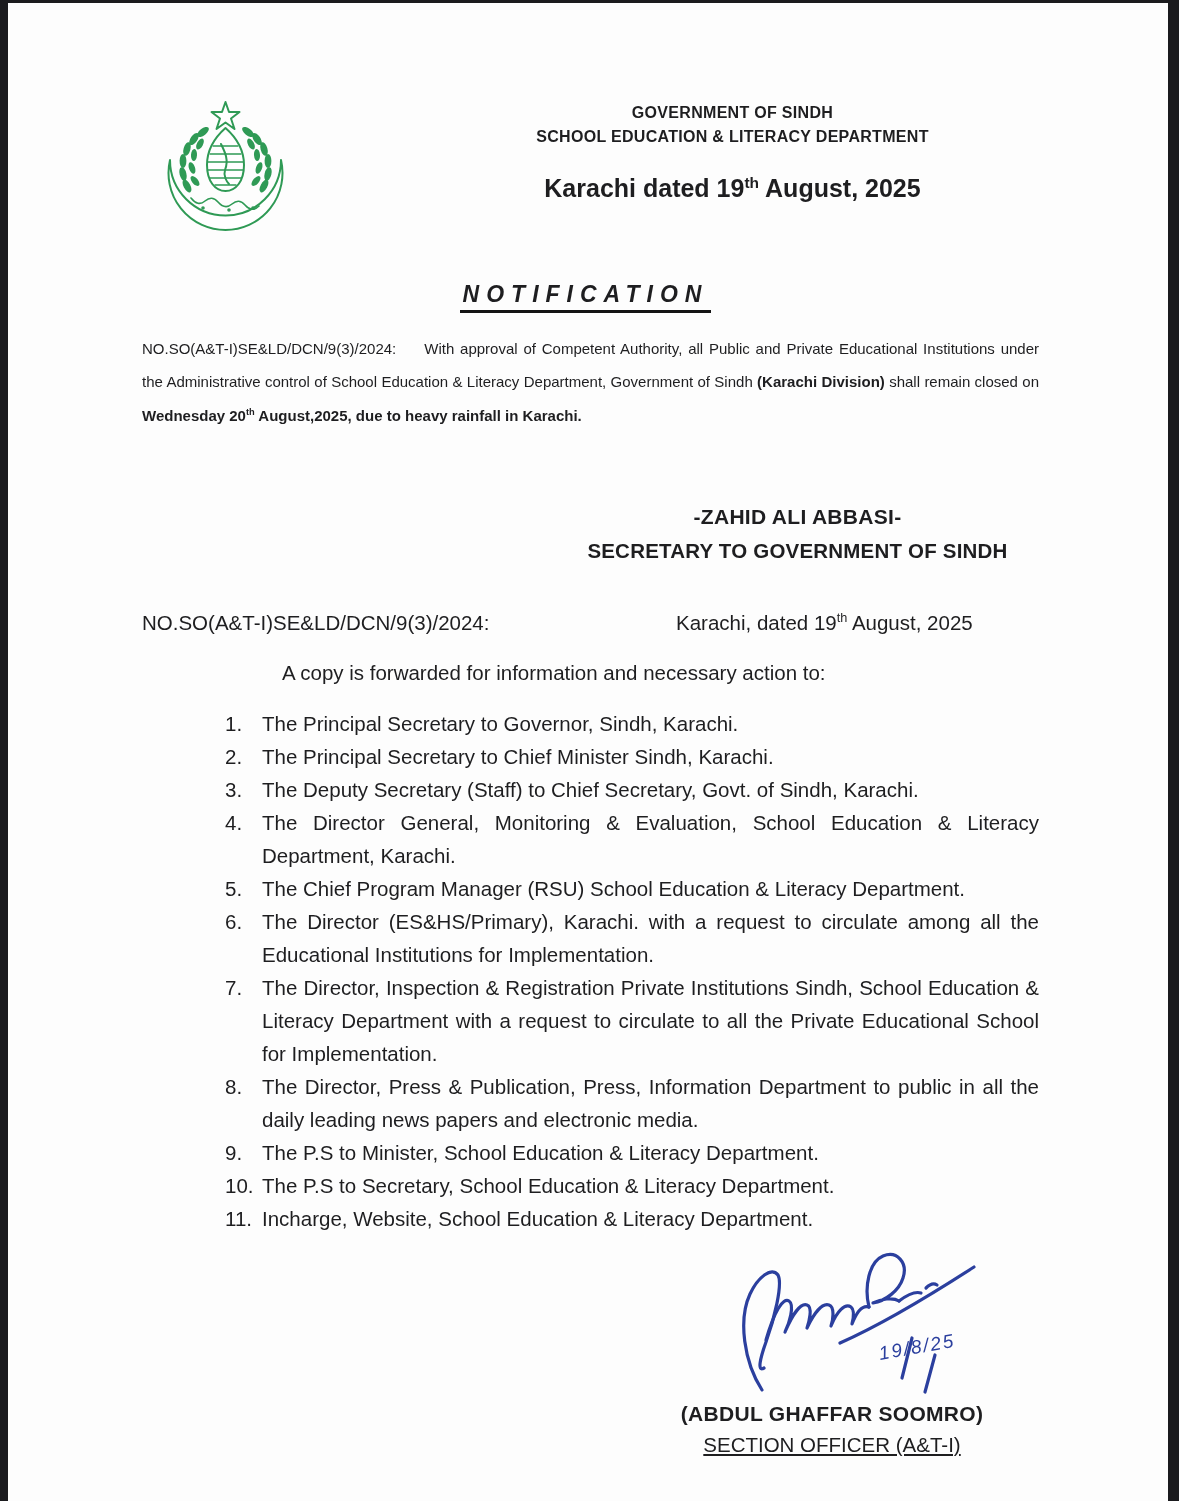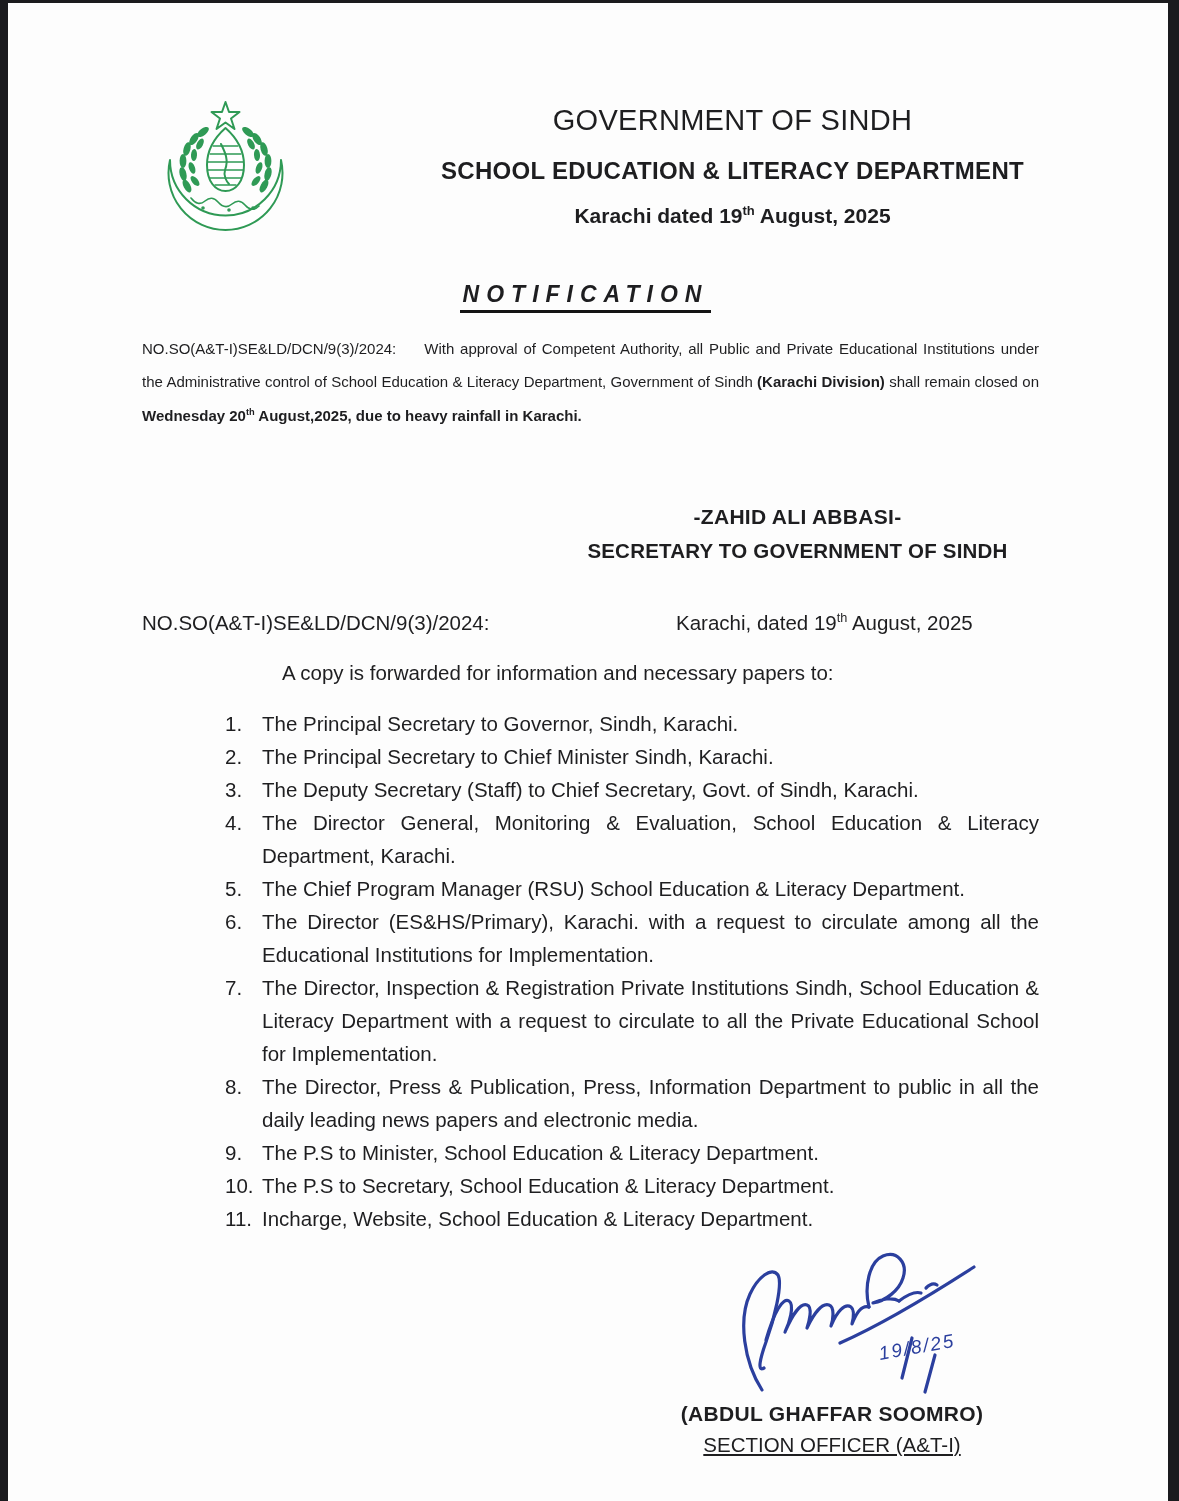--- a/index.html
+++ b/index.html
@@ -11,23 +11,23 @@
     color:#1e1e20;
   }
   .edge { position:absolute; background:#1b1b1e; }
   .edge-left  { left:0; top:0; width:8px;  height:1501px; }
   .edge-right { right:0; top:0; width:11px; height:1501px; }
   .edge-top   { left:0; top:0; width:1179px; height:3px; }
 
   .emblem { position:absolute; left:163px; top:98px; width:125px; height:150px; }
 
   .header-block { position:absolute; left:285px; top:104px; width:895px; text-align:center; }
-  .header-org1 { font-size:29px; font-weight:normal; letter-spacing:.3px; }
-  .header-org2 { font-size:24px; font-weight:bold; margin-top:20px; letter-spacing:.3px; }
-  .header-date { font-size:21px; font-weight:bold; margin-top:19px; }
+  .header-org1 { font-size:16px; font-weight:bold; letter-spacing:.3px; }
+  .header-org2 { font-size:16px; font-weight:bold; margin-top:6px; letter-spacing:.3px; }
+  .header-date { font-size:25px; font-weight:bold; margin-top:28px; }
 
   sup.s { vertical-align:super; font-size:0.62em; line-height:0; }
 
   .notif-wrap { position:absolute; left:0; top:281px; width:1171px; text-align:center; }
   .notif-title {
     display:inline-block; font-size:23px; font-weight:bold; font-style:italic;
     letter-spacing:7px; padding:0 3px 2px 3px; border-bottom:3px solid #141414;
   }
 
   .body-para {
@@ -136,21 +136,21 @@
   <div class="signedby-block">
     <div class="signedby-name">-ZAHID ALI ABBASI-</div>
     <div class="signedby-title">SECRETARY TO GOVERNMENT OF SINDH</div>
   </div>
 
   <div class="ref2-row">
     <span class="ref2-no">NO.SO(A&amp;T-I)SE&amp;LD/DCN/9(3)/2024:</span>
     <span class="ref2-date"><span>Karachi, dated 19</span><sup class="s">th</sup><span> August, 2025</span></span>
   </div>
 
-  <div class="copy-line">A copy is forwarded for information and necessary papers to:</div>
+  <div class="copy-line">A copy is forwarded for information and necessary action to:</div>
 
   <div class="dist-list">
     <div class="dist-row">
         <span class="dist-num">1.</span>
         <div class="dist-text">The Principal Secretary to Governor, Sindh, Karachi.</div>
       </div>
     <div class="dist-row">
         <span class="dist-num">2.</span>
         <div class="dist-text">The Principal Secretary to Chief Minister Sindh, Karachi.</div>
       </div>

